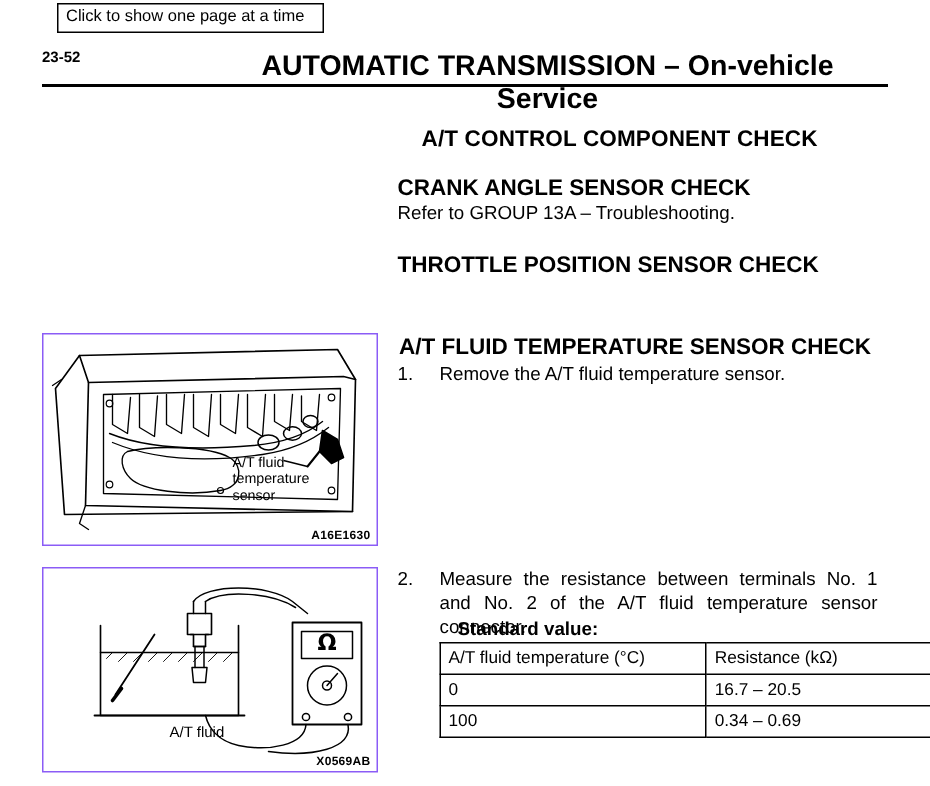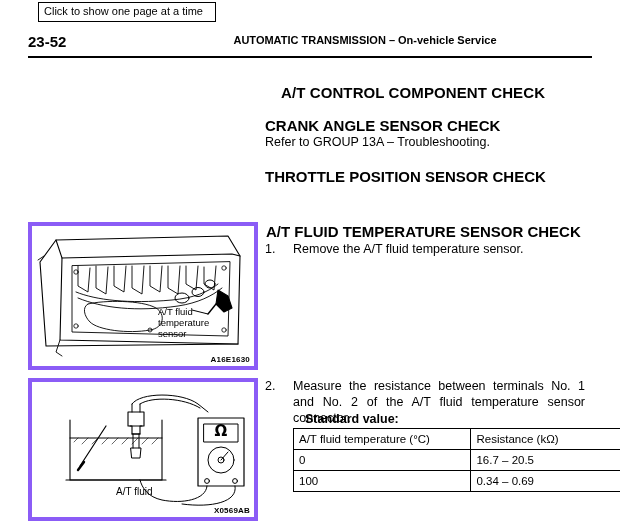--- a/index.html
+++ b/index.html
@@ -35,31 +35,31 @@
     position: absolute;
     left: 28px;
     top: 32px;
     width: 564px;
     height: 26px;
   }
   .page-number {
     position: absolute;
     left: 0;
     top: 1px;
-    font-size: 15px;
+    font-size: 10px;
     font-weight: bold;
     letter-spacing: 0px;
   }
   .header-title {
     position: absolute;
     left: 110px;
     top: 2px;
     width: 454px;
     text-align: center;
-    font-size: 11px;
+    font-size: 19px;
     font-weight: bold;
   }
   .header-rule {
     position: absolute;
     left: 0;
     top: 24px;
     width: 564px;
     border-top: 2px solid #000;
   }
 
@@ -146,21 +146,21 @@
     padding: 3px 5px 3px 5px;
     height: 14px;
     vertical-align: middle;
   }
   table.spec td.c1 { width: 152px; }
   table.spec td.c2 { width: 130px; }
 
   
   .figure {
     position: absolute;
-    border: 4px solid #8b5cf6;
+    border: 1px solid #8b5cf6;
     background: #ffffff;
     overflow: hidden;
   }
   #fig-1 {
     left: 28px;
     top: 222px;
     width: 222px;
     height: 140px;
   }
   #fig-2 {

